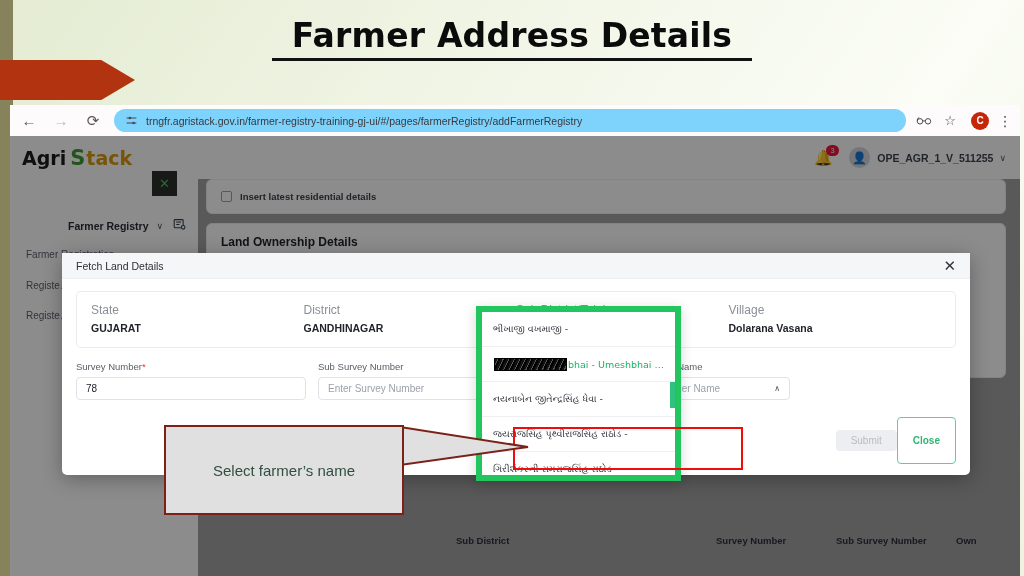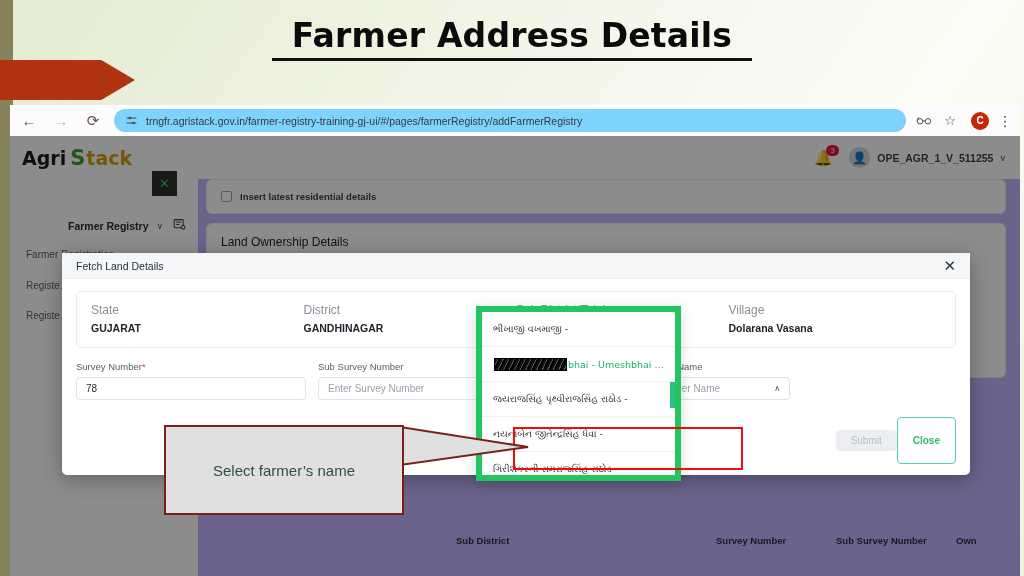--- a/index.html
+++ b/index.html
@@ -89,21 +89,21 @@
     margin: 0 7px;
   }
   #kebab-menu {
     width: 18px; margin-right: 6px; color: #4a464a;
     font-size: 14px; text-align: center; line-height: 10px;
   }
 
   
   #app-page {
     position: absolute; left: 0; top: 31px; width: 1010px; height: 440px;
-    background: #c4b5fd;
+    background: #a3a3a3;
     overflow: hidden;
   }
   #app-header {
     position: absolute; left: 0; top: 0; width: 1010px; height: 43px;
     background: #ffffff;
     display: flex; align-items: center;
   }
   #logo {
     margin-left: 12px;
     font-family: "DejaVu Sans", sans-serif;
@@ -164,21 +164,21 @@
   .card {
     background: #fff; border-radius: 6px; padding: 11px 14px; margin-bottom: 9px;
     border: 1px solid #eceef1;
   }
   .chk-row { display: flex; align-items: center; }
   .chk-box {
     width: 11px; height: 11px; border: 1px solid #9aa0ad; border-radius: 2px;
     margin-right: 8px; background: #fff;
   }
   .chk-label { font-size: 9.5px; color: #3e424d; font-weight: 600; }
-  .card-title { font-size: 12px; font-weight: normal; color: #1e2129; margin-bottom: 10px; }
+  .card-title { font-size: 12px; font-weight: bold; color: #1e2129; margin-bottom: 10px; }
   .field-lbl { font-size: 9.5px; color: #6d7280; }
   .req { color: #e23b3b; }
 
   
   #table-head {
     position: absolute; left: 196px; top: 388px; width: 800px; height: 32px;
     display: flex; align-items: center;
   }
   .th {
     font-size: 9.5px; font-weight: bold; color: #2b2f3a;
@@ -463,22 +463,22 @@
         <button id="btn-close">Close</button>
       </div>
     </div>
 
     <div id="dropdown">
       <div class="dd-item">ભીખાજી વખમાજી -</div>
       <div class="dd-item selected">
         <span class="redact"></span>
         <span>bhai - Umeshbhai …</span>
       </div>
+      <div class="dd-item">નયનાબેન જીતેન્દ્રસિંહ ધેવા -</div>
       <div class="dd-item">જયરાજસિંહ પૃથ્વીરાજસિંહ રાઠોડ -</div>
-      <div class="dd-item">નયનાબેન જીતેન્દ્રસિંહ ધેવા -</div>
       <div class="dd-item">ગિરીશંકરની રામરાજસિંહ રાઠોડ -</div>
       <div id="dd-scroll"></div>
     </div>
 
   </div>
 </div>
 
 <div id="red-rect"></div>
 
 <svg id="callout-tail" width="130" height="60">

